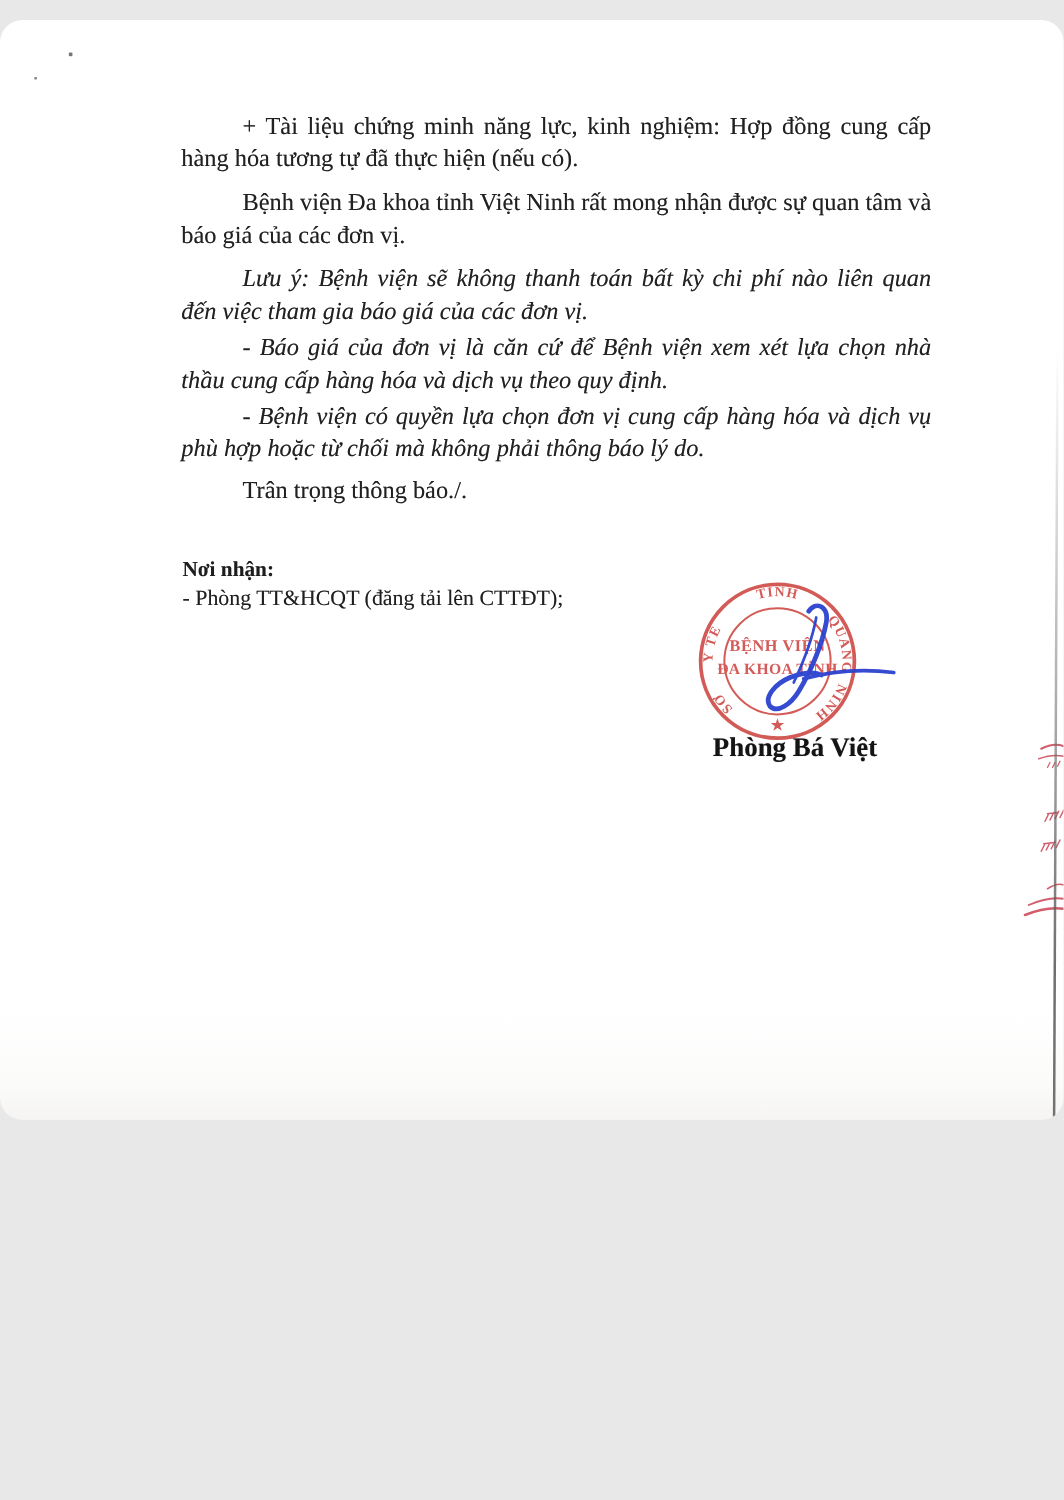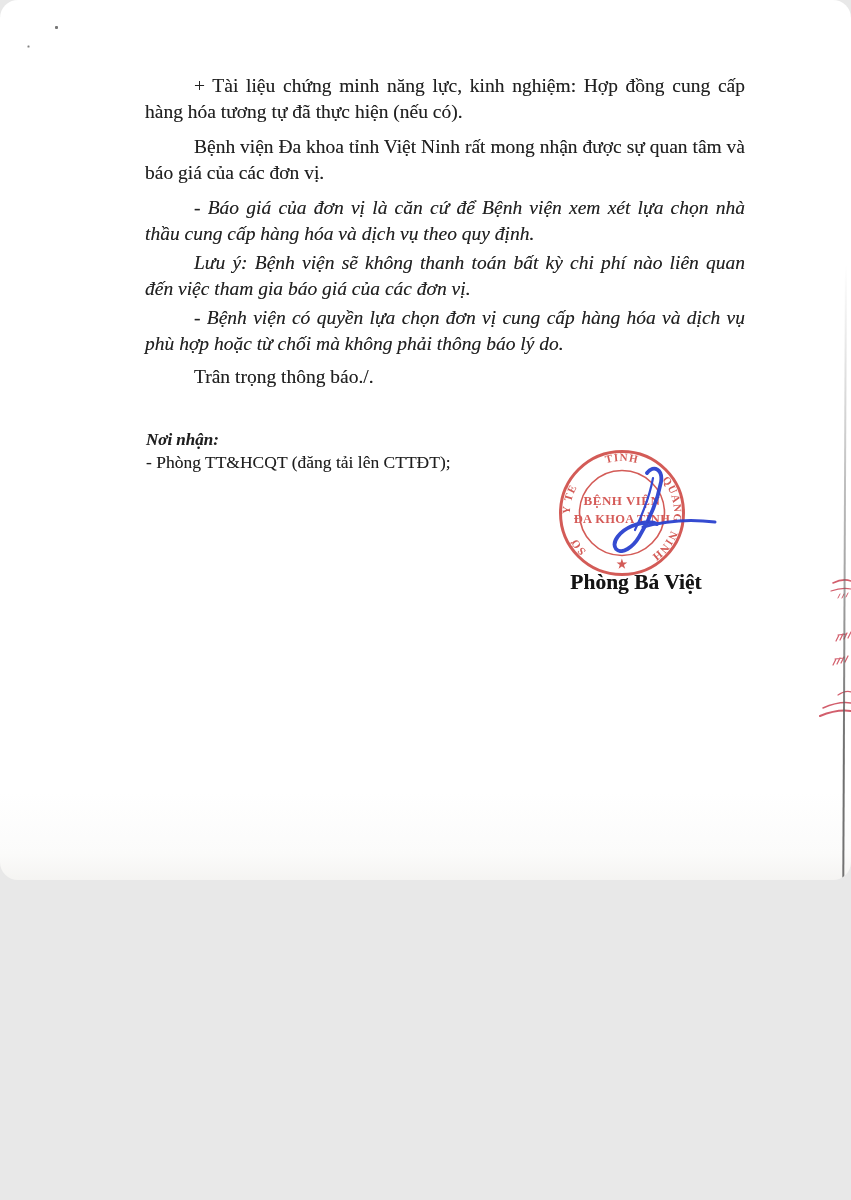--- a/index.html
+++ b/index.html
@@ -1,17 +1,17 @@
 <!DOCTYPE html>
 <html><head>
 <meta charset="utf-8">
 <style>
   html,body{margin:0;padding:0;background:#e8e8e8;}
   .page{
-    position:relative;width:851px;height:880px;margin:0 auto;
+    position:relative;width:851px;height:880px;margin:16px auto;
     background:linear-gradient(#ffffff,#ffffff 90%,#fbfbfa 97%,#f5f4f2);
     overflow:hidden;
     font-family:"Liberation Serif","DejaVu Serif",serif;
     color:#1f1f1f;
     border-radius:18px;
   }
   
   .body-text{
     position:absolute;left:145px;top:73px;width:600px;
     font-size:19.5px;line-height:26px;text-align:justify;
@@ -20,21 +20,21 @@
   .body-text p{margin:0 0 9px;text-indent:49px;}
   .body-text p.tight{margin-bottom:3px;}
   .body-text p.med{margin-bottom:7px;}
   .body-text p.italic{font-style:italic;}
   
   .recipients{
     position:absolute;left:146px;top:430px;width:330px;
     font-size:17.5px;line-height:19px;color:#1e1e1e;
     text-shadow:0 0 .5px rgba(40,40,40,.4);
   }
-  .recipients .head{font-weight:bold;font-style:italic;font-size:17px;margin:0 0 4px;}
+  .recipients .head{font-weight:bold;font-size:17px;margin:0 0 4px;}
   .recipients div{margin:0 0 1px;}
   
   .sign-title{
     position:absolute;left:540px;top:430px;width:200px;text-align:center;
     font-size:21.5px;font-weight:bold;letter-spacing:.5px;color:#141414;
     text-shadow:0 0 .6px rgba(20,20,20,.5);
   }
   .signer-name{
     position:absolute;left:536px;top:570px;width:200px;text-align:center;
     font-size:21.5px;font-weight:bold;color:#141414;
@@ -65,22 +65,22 @@
 </head>
 <body>
 
 <div class="page">
 
   <div class="speck"></div>
 
   <div class="body-text">
     <p>+ Tài liệu chứng minh năng lực, kinh nghiệm: Hợp đồng cung cấp hàng hóa tương tự đã thực hiện (nếu có).</p>
     <p>Bệnh viện Đa khoa tỉnh Việt Ninh rất mong nhận được sự quan tâm và báo giá của các đơn vị.</p>
+    <p class="italic tight">Lưu ý: Bệnh viện sẽ không thanh toán bất kỳ chi phí nào liên quan đến việc tham gia báo giá của các đơn vị.</p>
     <p class="italic tight">- Báo giá của đơn vị là căn cứ để Bệnh viện xem xét lựa chọn nhà thầu cung cấp hàng hóa và dịch vụ theo quy định.</p>
-    <p class="italic tight">Lưu ý: Bệnh viện sẽ không thanh toán bất kỳ chi phí nào liên quan đến việc tham gia báo giá của các đơn vị.</p>
     <p class="italic med">- Bệnh viện có quyền lựa chọn đơn vị cung cấp hàng hóa và dịch vụ phù hợp hoặc từ chối mà không phải thông báo lý do.</p>
     <p>Trân trọng thông báo./.</p>
   </div>
 
   <div class="recipients">
     <p class="head">Nơi nhận:</p>
     <div>- Phòng TT&amp;HCQT (đăng tải lên CTTĐT);</div>
   </div>
 
 

